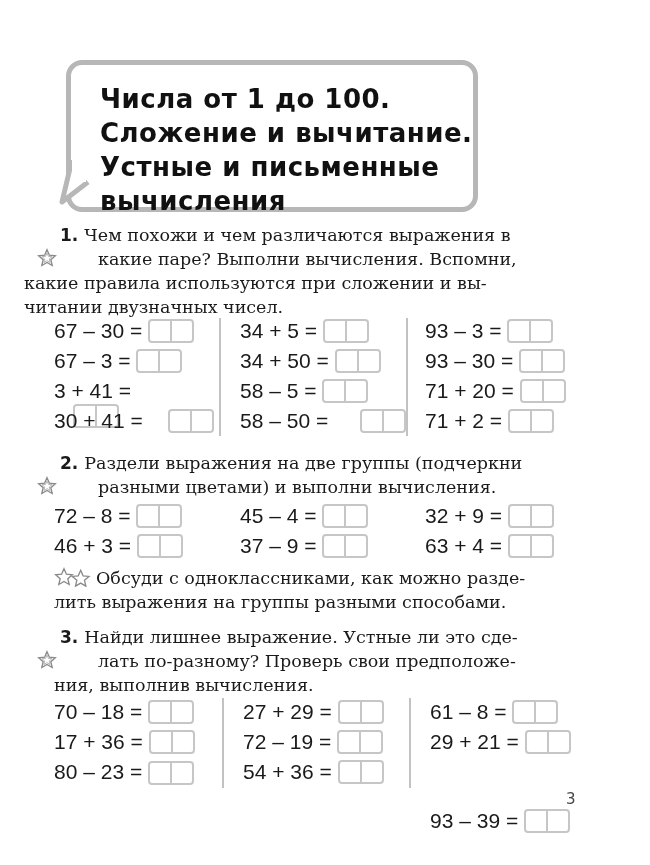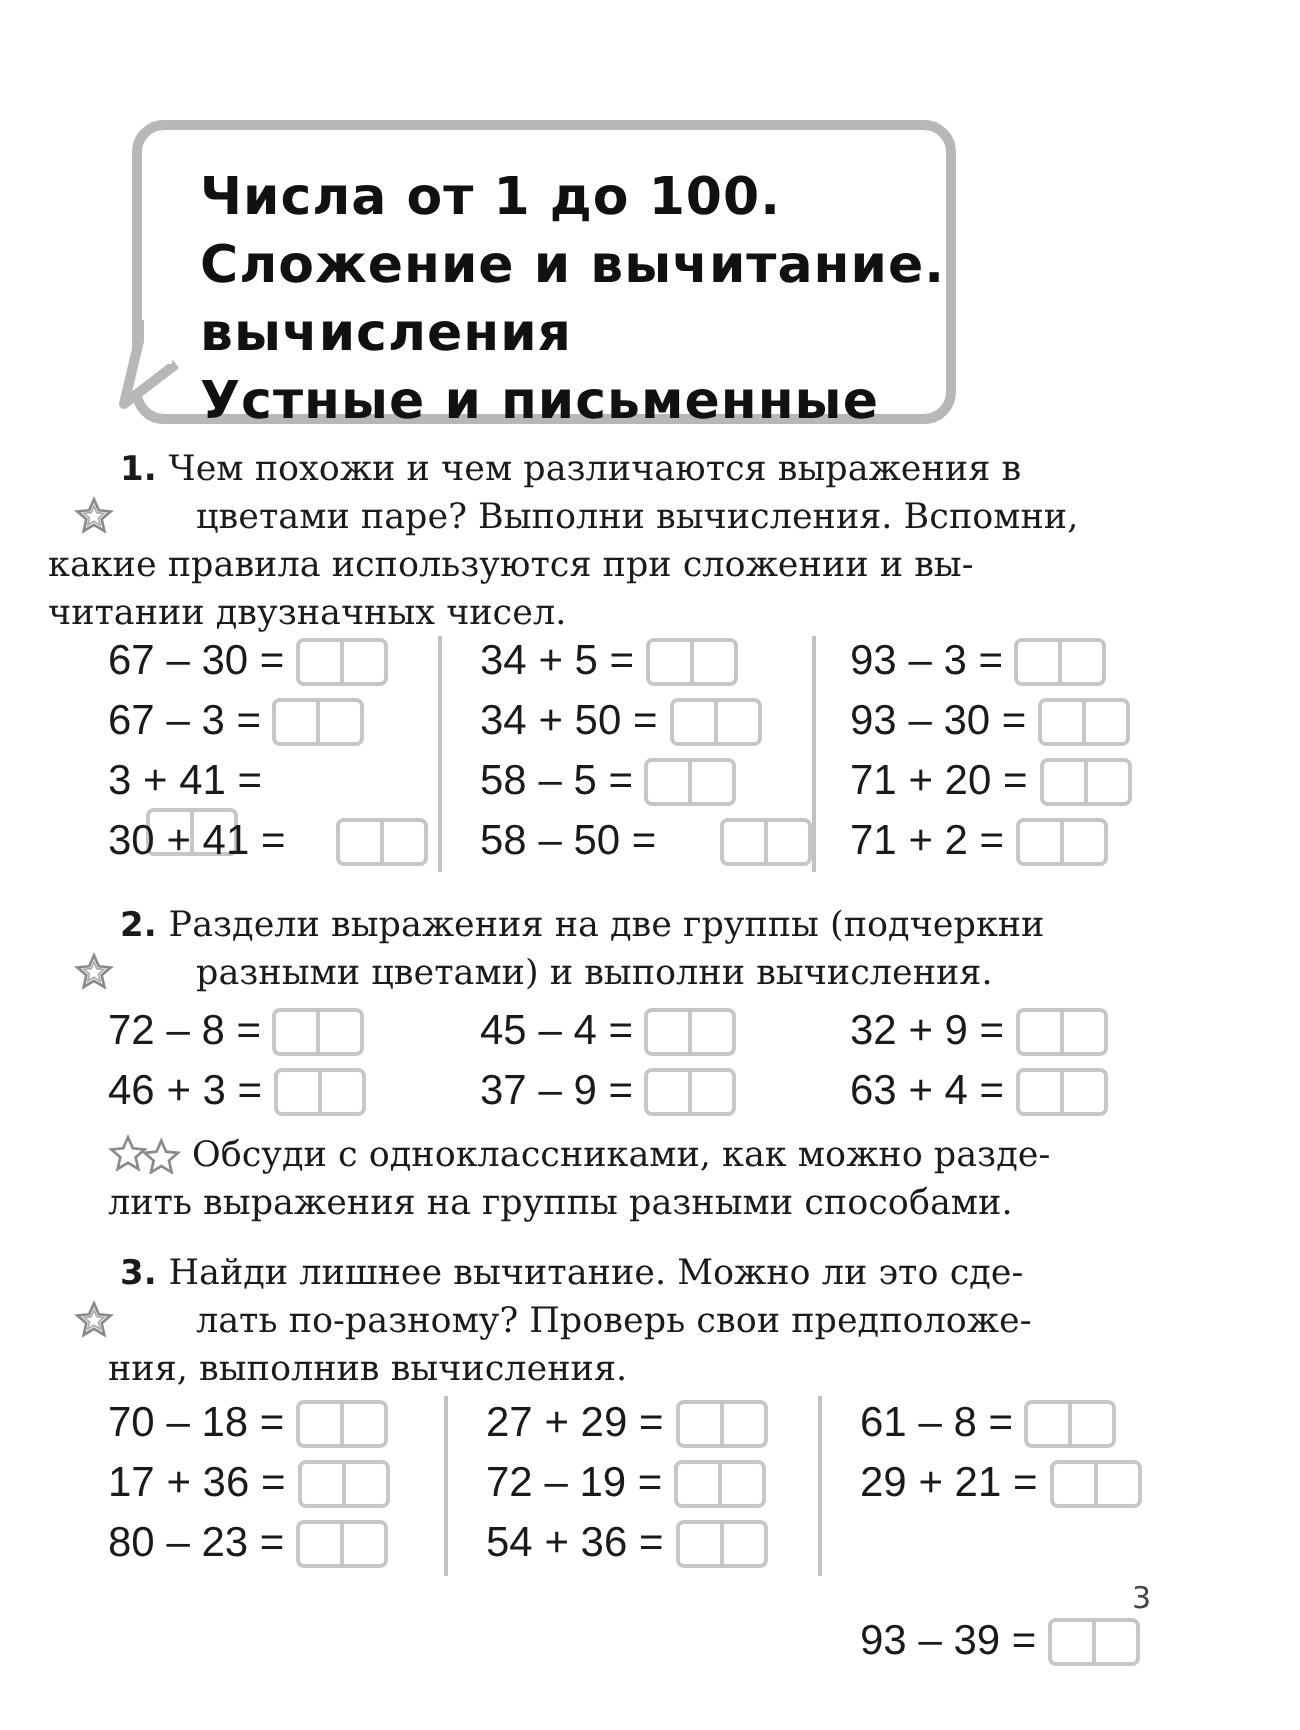--- a/index.html
+++ b/index.html
@@ -53,27 +53,27 @@
 <div class="bubble"></div>
 <div class="bubble-tail">
   <svg width="40" height="50" viewBox="0 0 40 50">
     <path d="M14 0 L4 42 L30 22" fill="#fff" stroke="#b7b7b7" stroke-width="5" stroke-linejoin="round"></path>
     <rect x="14" y="0" width="14" height="22" fill="#fff"></rect>
   </svg>
 </div>
 <h1 class="bubble-title">
   <span>Числа от 1 до 100.</span>
   <span>Сложение и вычитание.</span>
+  <span>Устные и письменные</span>
   <span>вычисления</span>
-  <span>Устные и письменные</span>
 </h1>
 
 <div class="task-text" style="left:60px; top:223px; width:522px;">
   <span class="line"><span class="task-num">1.</span><span>Чем похожи и чем различаются выражения в</span></span>
-  <span class="line" style="padding-left:38px; margin-left:-38px;"><span style="display:inline-block;width:38px;"></span><span>цветами паре? Выполни вычисления. Вспомни,</span></span>
+  <span class="line" style="padding-left:38px; margin-left:-38px;"><span style="display:inline-block;width:38px;"></span><span>какие паре? Выполни вычисления. Вспомни,</span></span>
   <span class="line" style="margin-left:-36px;">какие правила используются при сложении и вы-</span>
   <span class="line" style="margin-left:-36px;">читании двузначных чисел.</span>
 </div>
 <svg class="star" style="left:37px; top:248px;" width="20" height="20" viewBox="0 0 24 24">
   <path d="M12 2 L14.9 8.6 L22 9.3 L16.6 14 L18.2 21 L12 17.3 L5.8 21 L7.4 14 L2 9.3 L9.1 8.6 Z" fill="#fff" stroke="#8a8a8a" stroke-width="1.6"></path>
   <path d="M12 6 L13.7 10 L18 10.4 L14.7 13.2 L15.7 17.4 L12 15.2 L8.3 17.4 L9.3 13.2 L6 10.4 L10.3 10 Z" fill="none" stroke="#aaa" stroke-width="1"></path>
 </svg>
 
 <div class="expr" style="left:54px; top:318px;">
     <span>67 – 30 =</span>
@@ -219,21 +219,21 @@
 <svg class="star" style="left:52px; top:567px;" width="44" height="20" viewBox="0 0 48 24">
   <path d="M12 2 L14.9 8.6 L22 9.3 L16.6 14 L18.2 21 L12 17.3 L5.8 21 L7.4 14 L2 9.3 L9.1 8.6 Z" fill="#fff" stroke="#8a8a8a" stroke-width="1.6"></path>
   <path d="M32 4 L34.9 10.6 L42 11.3 L36.6 16 L38.2 23 L32 19.3 L25.8 23 L27.4 16 L22 11.3 L29.1 10.6 Z" fill="#fff" stroke="#8a8a8a" stroke-width="1.6"></path>
 </svg>
 <div class="task-text" style="left:54px; top:566px; width:528px;">
   <span class="line"><span style="display:inline-block;width:42px;"></span><span>Обсуди с одноклассниками, как можно разде-</span></span>
   <span class="line">лить выражения на группы разными способами.</span>
 </div>
 
 <div class="task-text" style="left:60px; top:625px; width:522px;">
-  <span class="line"><span class="task-num">3.</span><span>Найди лишнее вычитание. Можно ли это сде-</span></span>
+  <span class="line"><span class="task-num">3.</span><span>Найди лишнее выражение. Устные ли это сде-</span></span>
   <span class="line"><span style="display:inline-block;width:38px;"></span><span>лать по-разному? Проверь свои предположе-</span></span>
   <span class="line" style="margin-left:-6px;">ния, выполнив вычисления.</span>
 </div>
 <svg class="star" style="left:37px; top:650px;" width="20" height="20" viewBox="0 0 24 24">
   <path d="M12 2 L14.9 8.6 L22 9.3 L16.6 14 L18.2 21 L12 17.3 L5.8 21 L7.4 14 L2 9.3 L9.1 8.6 Z" fill="#fff" stroke="#8a8a8a" stroke-width="1.6"></path>
   <path d="M12 6 L13.7 10 L18 10.4 L14.7 13.2 L15.7 17.4 L12 15.2 L8.3 17.4 L9.3 13.2 L6 10.4 L10.3 10 Z" fill="none" stroke="#aaa" stroke-width="1"></path>
 </svg>
 
 <div class="expr" style="left:54px; top:699px;">
     <span>70 – 18 =</span>
@@ -242,21 +242,21 @@
       <span class="cell"></span>
     </span>
   </div>
 <div class="expr" style="left:54px; top:729px;">
     <span>17 + 36 =</span>
     <span class="answer-box">
       <span class="cell"></span>
       <span class="cell"></span>
     </span>
   </div>
-<div class="expr" style="left:54px; top:759px;">
+<div class="expr" style="left:54px; top:759px;align-items:flex-end;">
     <span>80 – 23 =</span>
     <span class="answer-box">
       <span class="cell"></span>
       <span class="cell"></span>
     </span>
   </div>
 <div class="vdiv" style="left:222px; top:698px; height:90px;"></div>
 <div class="expr" style="left:243px; top:699px;">
     <span>27 + 29 =</span>
     <span class="answer-box">

